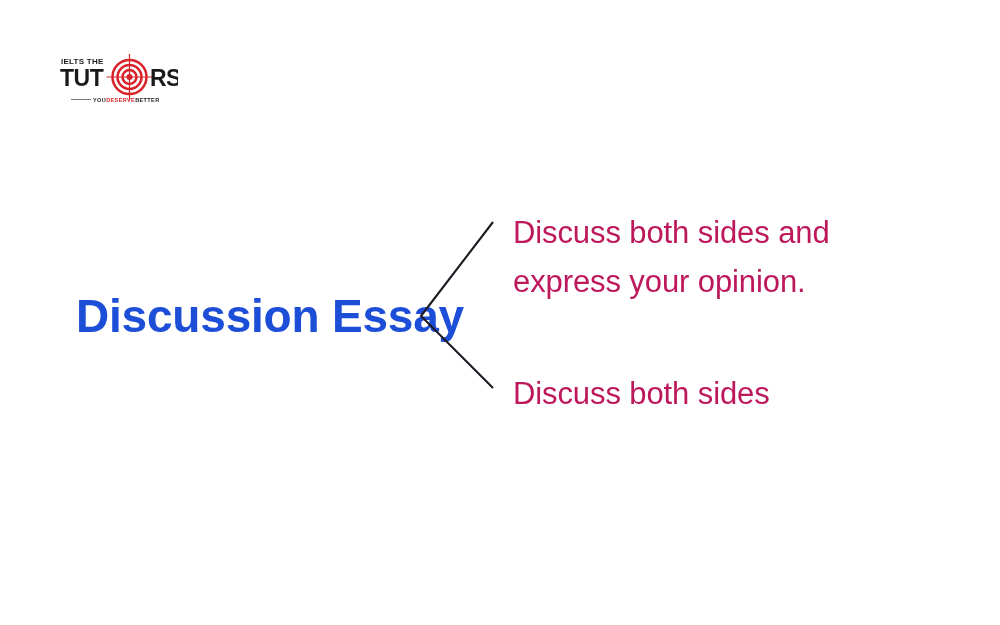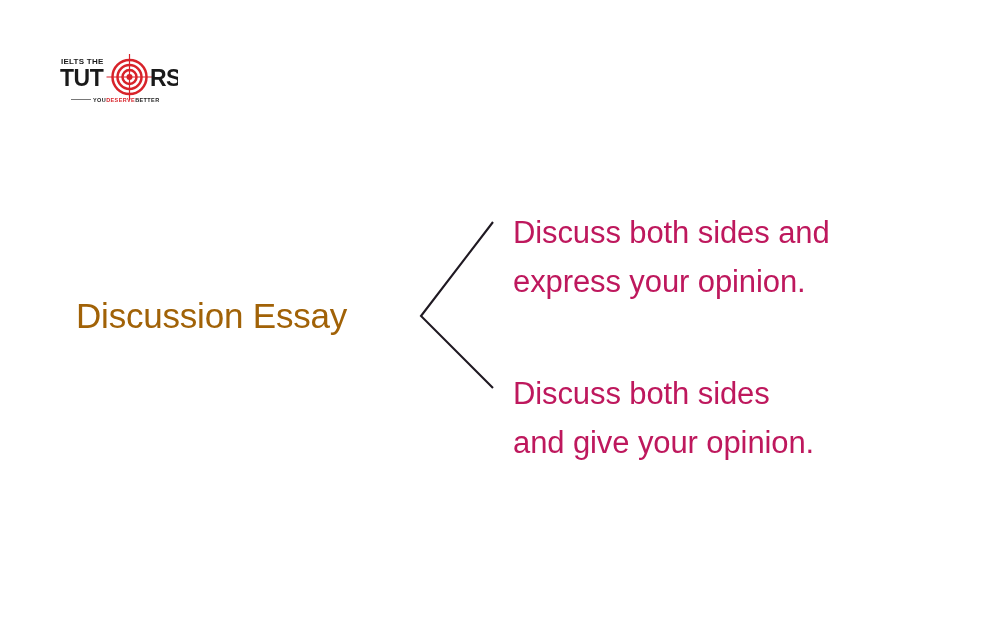--- a/index.html
+++ b/index.html
@@ -36,24 +36,24 @@
     display: block;
     width: 118px;
     height: 52px;
   }
 
   
   .headline {
     position: absolute;
     left: 76px;
     top: 295px;
-    color: #a16207;
+    color: #1d4ed8;
     font-family: "Liberation Sans", sans-serif;
-    font-weight: normal;
-    font-size: 35px;
+    font-weight: bold;
+    font-size: 46px;
     line-height: 42px;
     letter-spacing: -0.2px;
     white-space: nowrap;
   }
 
   
   .bracket {
     position: absolute;
     left: 414px;
     top: 214px;
@@ -118,16 +118,15 @@
     </svg>
   </div>
 
   <div class="branch branch-1">
     <span class="line">Discuss both sides and</span>
     <span class="line">express your opinion.</span>
   </div>
 
   <div class="branch branch-2">
     <span class="line">Discuss both sides</span>
-    <span class="line">and give your opinion.</span>
   </div>
 
 </div>
 
 </body></html>

